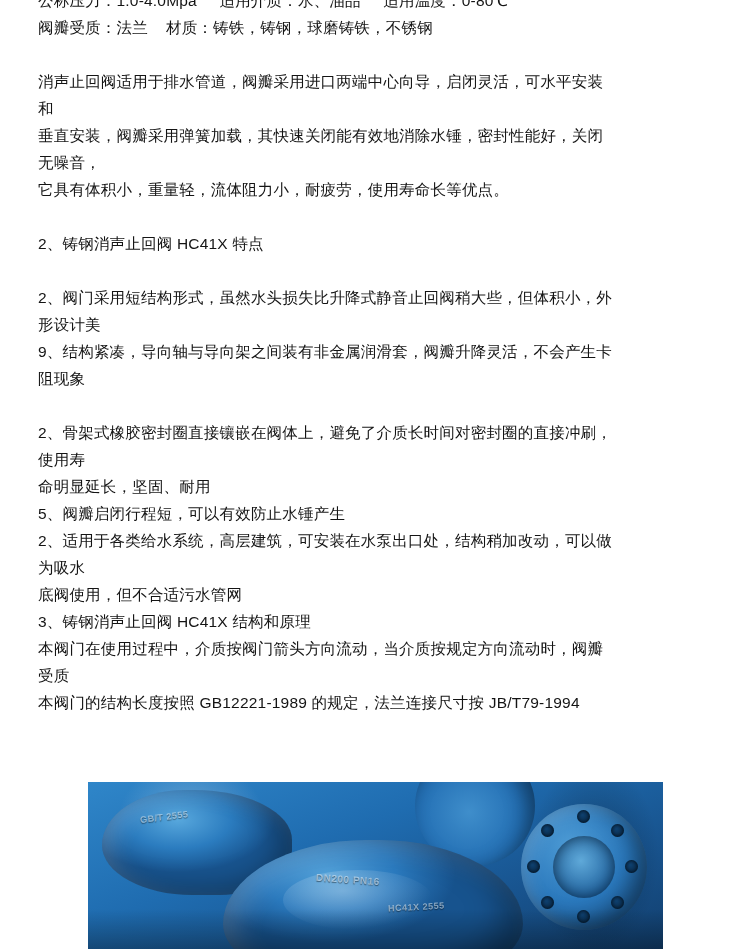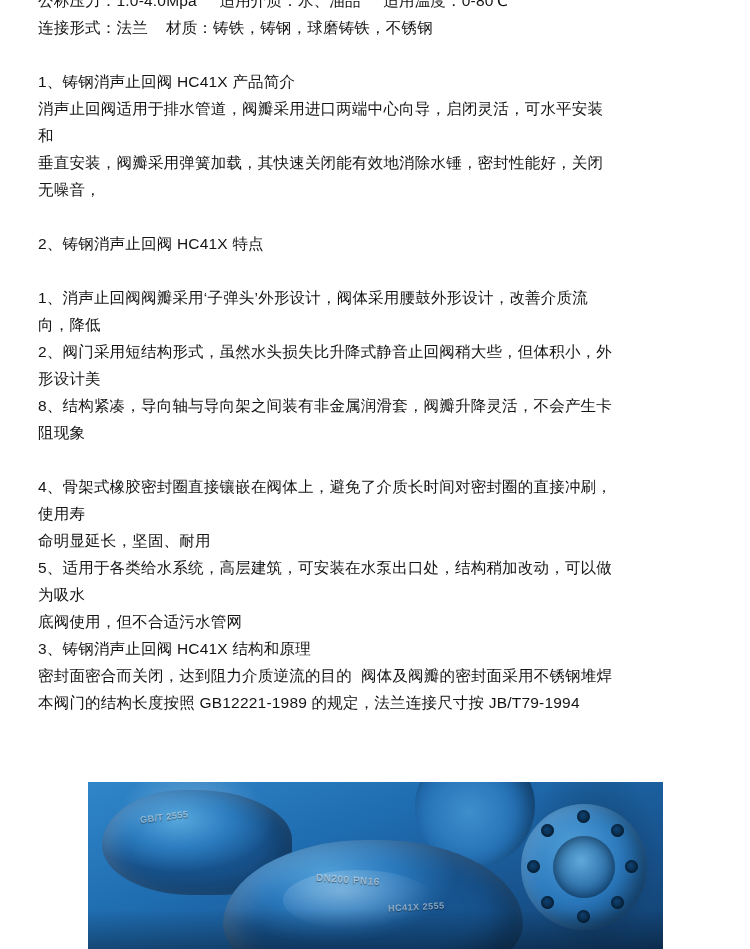--- a/index.html
+++ b/index.html
@@ -162,54 +162,54 @@
 </head>
 <body>
 
 <div class="page">
 
   <div class="doc-text clipped-top">
     <div class="line">公称压力：1.0-4.0Mpa     适用介质：水、油品     适用温度：0-80℃</div>
   </div>
 
   <div class="doc-text">
-    <div class="line">连接形式：法兰    材质：铸铁，铸钢，球磨铸铁，不锈钢</div>
-  </div>
-
-  <div class="gap-lg"></div>
-
-  <div class="doc-text">
-    <div class="line">1、铸钢消声止回阀 HC41X 产品简介</div>
+    <div class="line">阀瓣受质：法兰    材质：铸铁，铸钢，球磨铸铁，不锈钢</div>
+  </div>
+
+  <div class="gap-lg"></div>
+
+  <div class="doc-text">
     <div class="line">消声止回阀适用于排水管道，阀瓣采用进口两端中心向导，启闭灵活，可水平安装和</div>
     <div class="line">垂直安装，阀瓣采用弹簧加载，其快速关闭能有效地消除水锤，密封性能好，关闭无噪音，</div>
+    <div class="line">它具有体积小，重量轻，流体阻力小，耐疲劳，使用寿命长等优点。</div>
   </div>
 
   <div class="gap-lg"></div>
 
   <div class="doc-text">
     <div class="line">2、铸钢消声止回阀 HC41X 特点</div>
   </div>
 
   <div class="gap-lg"></div>
 
   <div class="doc-text">
-    <div class="line">1、消声止回阀阀瓣采用‘子弹头’外形设计，阀体采用腰鼓外形设计，改善介质流向，降低</div>
     <div class="line">2、阀门采用短结构形式，虽然水头损失比升降式静音止回阀稍大些，但体积小，外形设计美</div>
-    <div class="line">8、结构紧凑，导向轴与导向架之间装有非金属润滑套，阀瓣升降灵活，不会产生卡阻现象</div>
-  </div>
-
-  <div class="gap-lg"></div>
-
-  <div class="doc-text">
-    <div class="line">4、骨架式橡胶密封圈直接镶嵌在阀体上，避免了介质长时间对密封圈的直接冲刷，使用寿</div>
+    <div class="line">9、结构紧凑，导向轴与导向架之间装有非金属润滑套，阀瓣升降灵活，不会产生卡阻现象</div>
+  </div>
+
+  <div class="gap-lg"></div>
+
+  <div class="doc-text">
+    <div class="line">2、骨架式橡胶密封圈直接镶嵌在阀体上，避免了介质长时间对密封圈的直接冲刷，使用寿</div>
     <div class="line">命明显延长，坚固、耐用</div>
-    <div class="line">5、适用于各类给水系统，高层建筑，可安装在水泵出口处，结构稍加改动，可以做为吸水</div>
+    <div class="line">5、阀瓣启闭行程短，可以有效防止水锤产生</div>
+    <div class="line">2、适用于各类给水系统，高层建筑，可安装在水泵出口处，结构稍加改动，可以做为吸水</div>
     <div class="line">底阀使用，但不合适污水管网</div>
     <div class="line">3、铸钢消声止回阀 HC41X 结构和原理</div>
-    <div class="line">密封面密合而关闭，达到阻力介质逆流的目的  阀体及阀瓣的密封面采用不锈钢堆焊</div>
+    <div class="line">本阀门在使用过程中，介质按阀门箭头方向流动，当介质按规定方向流动时，阀瓣受质</div>
     <div class="line">本阀门的结构长度按照 GB12221-1989 的规定，法兰连接尺寸按 JB/T79-1994</div>
   </div>
 
   <div class="photo-wrap">
     <div class="photo">
       <div class="flange2"></div>
       <div class="valve-ul"></div>
       <div class="valve-main"></div>
       <div class="flange">
         <div class="flange-inner"></div>

